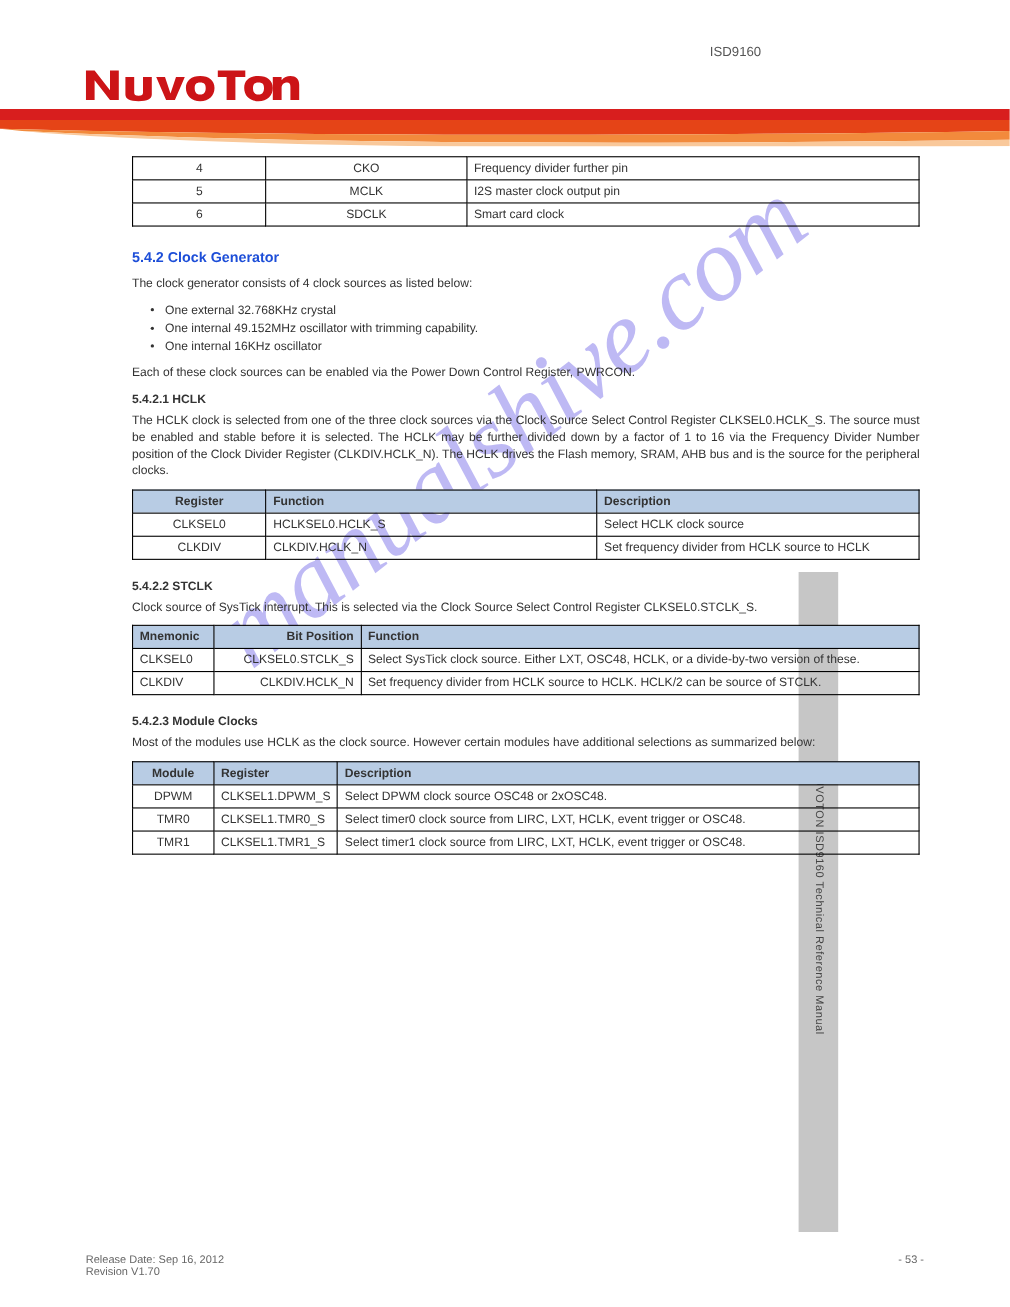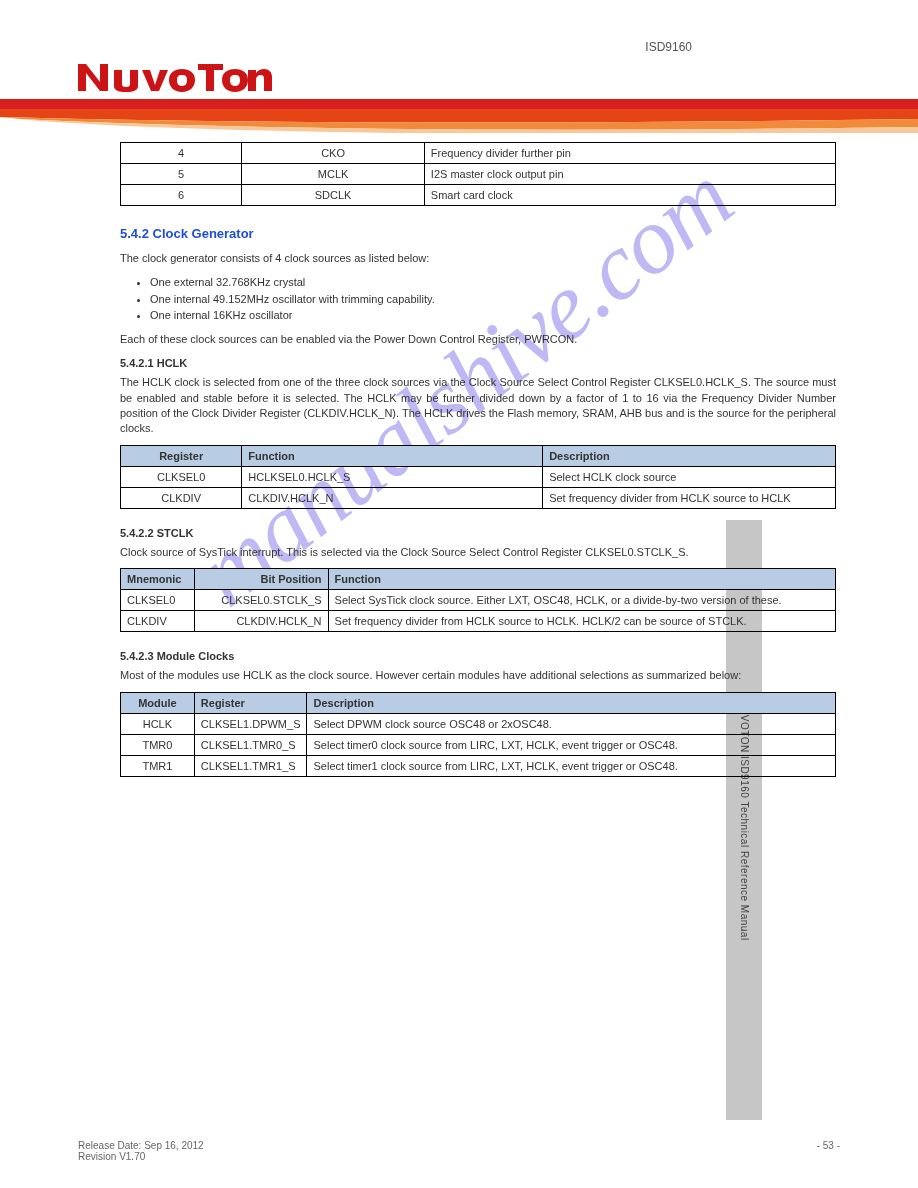--- a/index.html
+++ b/index.html
@@ -152,21 +152,21 @@
   <table class="t3">
     <thead>
           <tr>
       <th>Module</th>
       <th>Register</th>
       <th>Description</th>
     </tr>
         </thead>
     <tbody id="t3body">
           <tr>
-            <td>HCLK</td>
+            <td>DPWM</td>
             <td>CLKSEL1.DPWM_S</td>
             <td>Select DPWM clock source OSC48 or 2xOSC48.</td>
           </tr>
           <tr>
             <td>TMR0</td>
             <td>CLKSEL1.TMR0_S</td>
             <td>Select timer0 clock source from LIRC, LXT, HCLK, event trigger or OSC48.</td>
           </tr>
           <tr>
             <td>TMR1</td>

